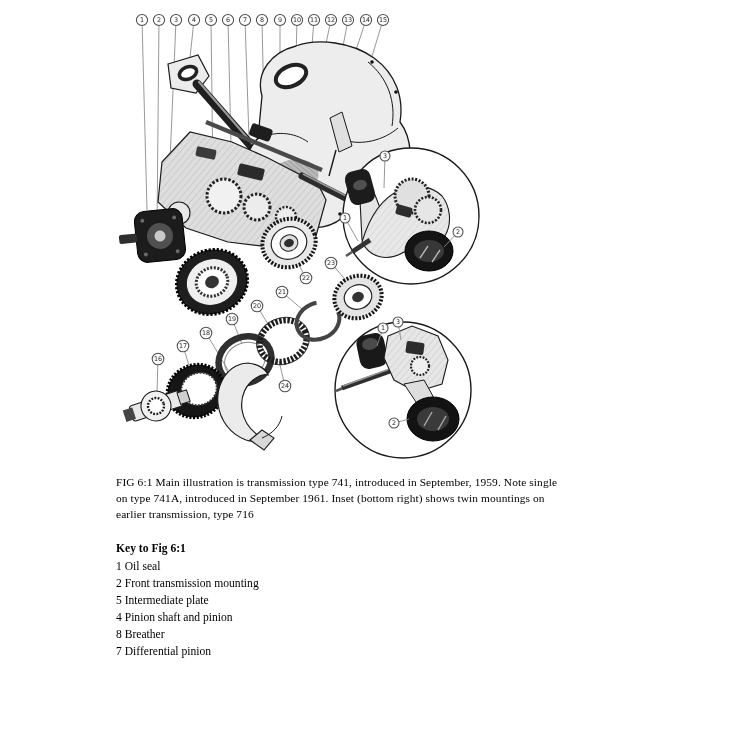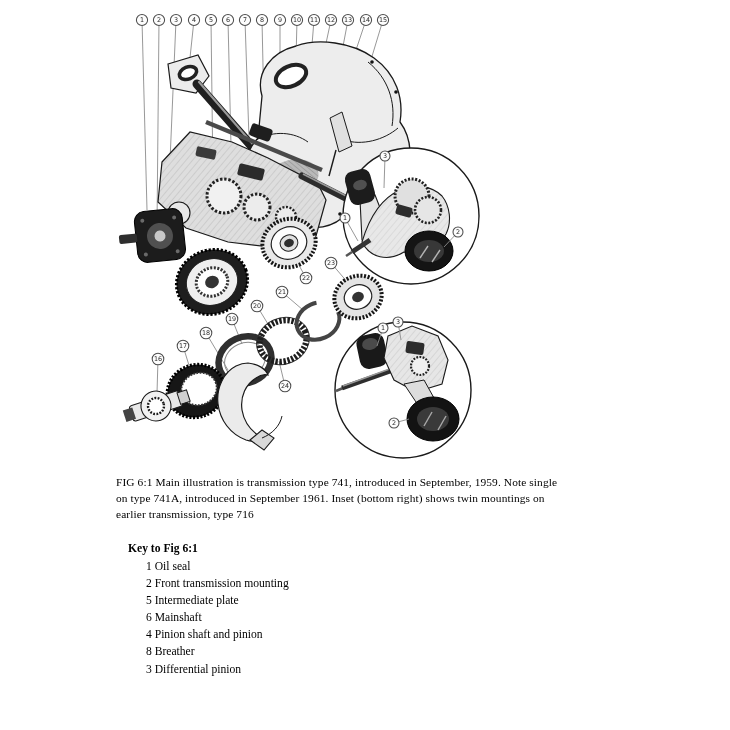--- a/index.html
+++ b/index.html
@@ -9,23 +9,23 @@
   }
   #fig-wrap{position:absolute;left:0;top:0;width:730px;height:460px;}
   svg text{user-select:none;}
   .leader{stroke:#8c8c8c;stroke-width:0.9;fill:none;}
   .callout-circle{fill:#fdfdfd;stroke:#4d4d4d;stroke-width:1.05;}
   .callout-num{font-family:"DejaVu Sans", sans-serif;font-size:6.4px;fill:#2b2b2b;text-anchor:middle;}
   #caption{
     position:absolute;left:116px;top:474px;font-weight:normal;font-size:11.4px;
     line-height:16.2px;white-space:nowrap;letter-spacing:0.1px;
   }
-  #key-title{position:absolute;left:128px;top:542px;font-weight:bold;font-size:11.6px;}
+  #key-title{position:absolute;left:116px;top:542px;font-weight:bold;font-size:11.6px;}
   #key-list{position:absolute;left:116px;top:558px;font-size:11.6px;line-height:17.1px;}
-  .key-item{white-space:nowrap;margin-left:30px;}
+  .key-item{white-space:nowrap;}
 </style>
 </head>
 <body>
 
 <div id="fig-wrap">
 <svg id="fig-svg" width="730" height="460" viewBox="0 0 730 460">
   <defs>
     <pattern id="hatch" patternUnits="userSpaceOnUse" width="5" height="5" patternTransform="rotate(40)">
       <line x1="0" y1="0" x2="0" y2="5" stroke="#4a4a4a" stroke-width="0.7"></line>
     </pattern>
@@ -276,17 +276,16 @@
 <div id="caption">
     <div>FIG 6:1 Main illustration is transmission type 741, introduced in September, 1959. Note single</div>
     <div>on type 741A, introduced in September 1961. Inset (bottom right) shows twin mountings on</div>
     <div>earlier transmission, type 716</div>
   </div>
 <div id="key-title">Key to Fig 6:1</div>
 <div id="key-list">
     <div class="key-item">1 Oil seal</div>
     <div class="key-item">2 Front transmission mounting</div>
     <div class="key-item">5 Intermediate plate</div>
-    <div class="key-item">6 Mainshaft</div>
     <div class="key-item">4 Pinion shaft and pinion</div>
     <div class="key-item">8 Breather</div>
-    <div class="key-item">3 Differential pinion</div>
+    <div class="key-item">7 Differential pinion</div>
   </div>
 
 </body></html>

